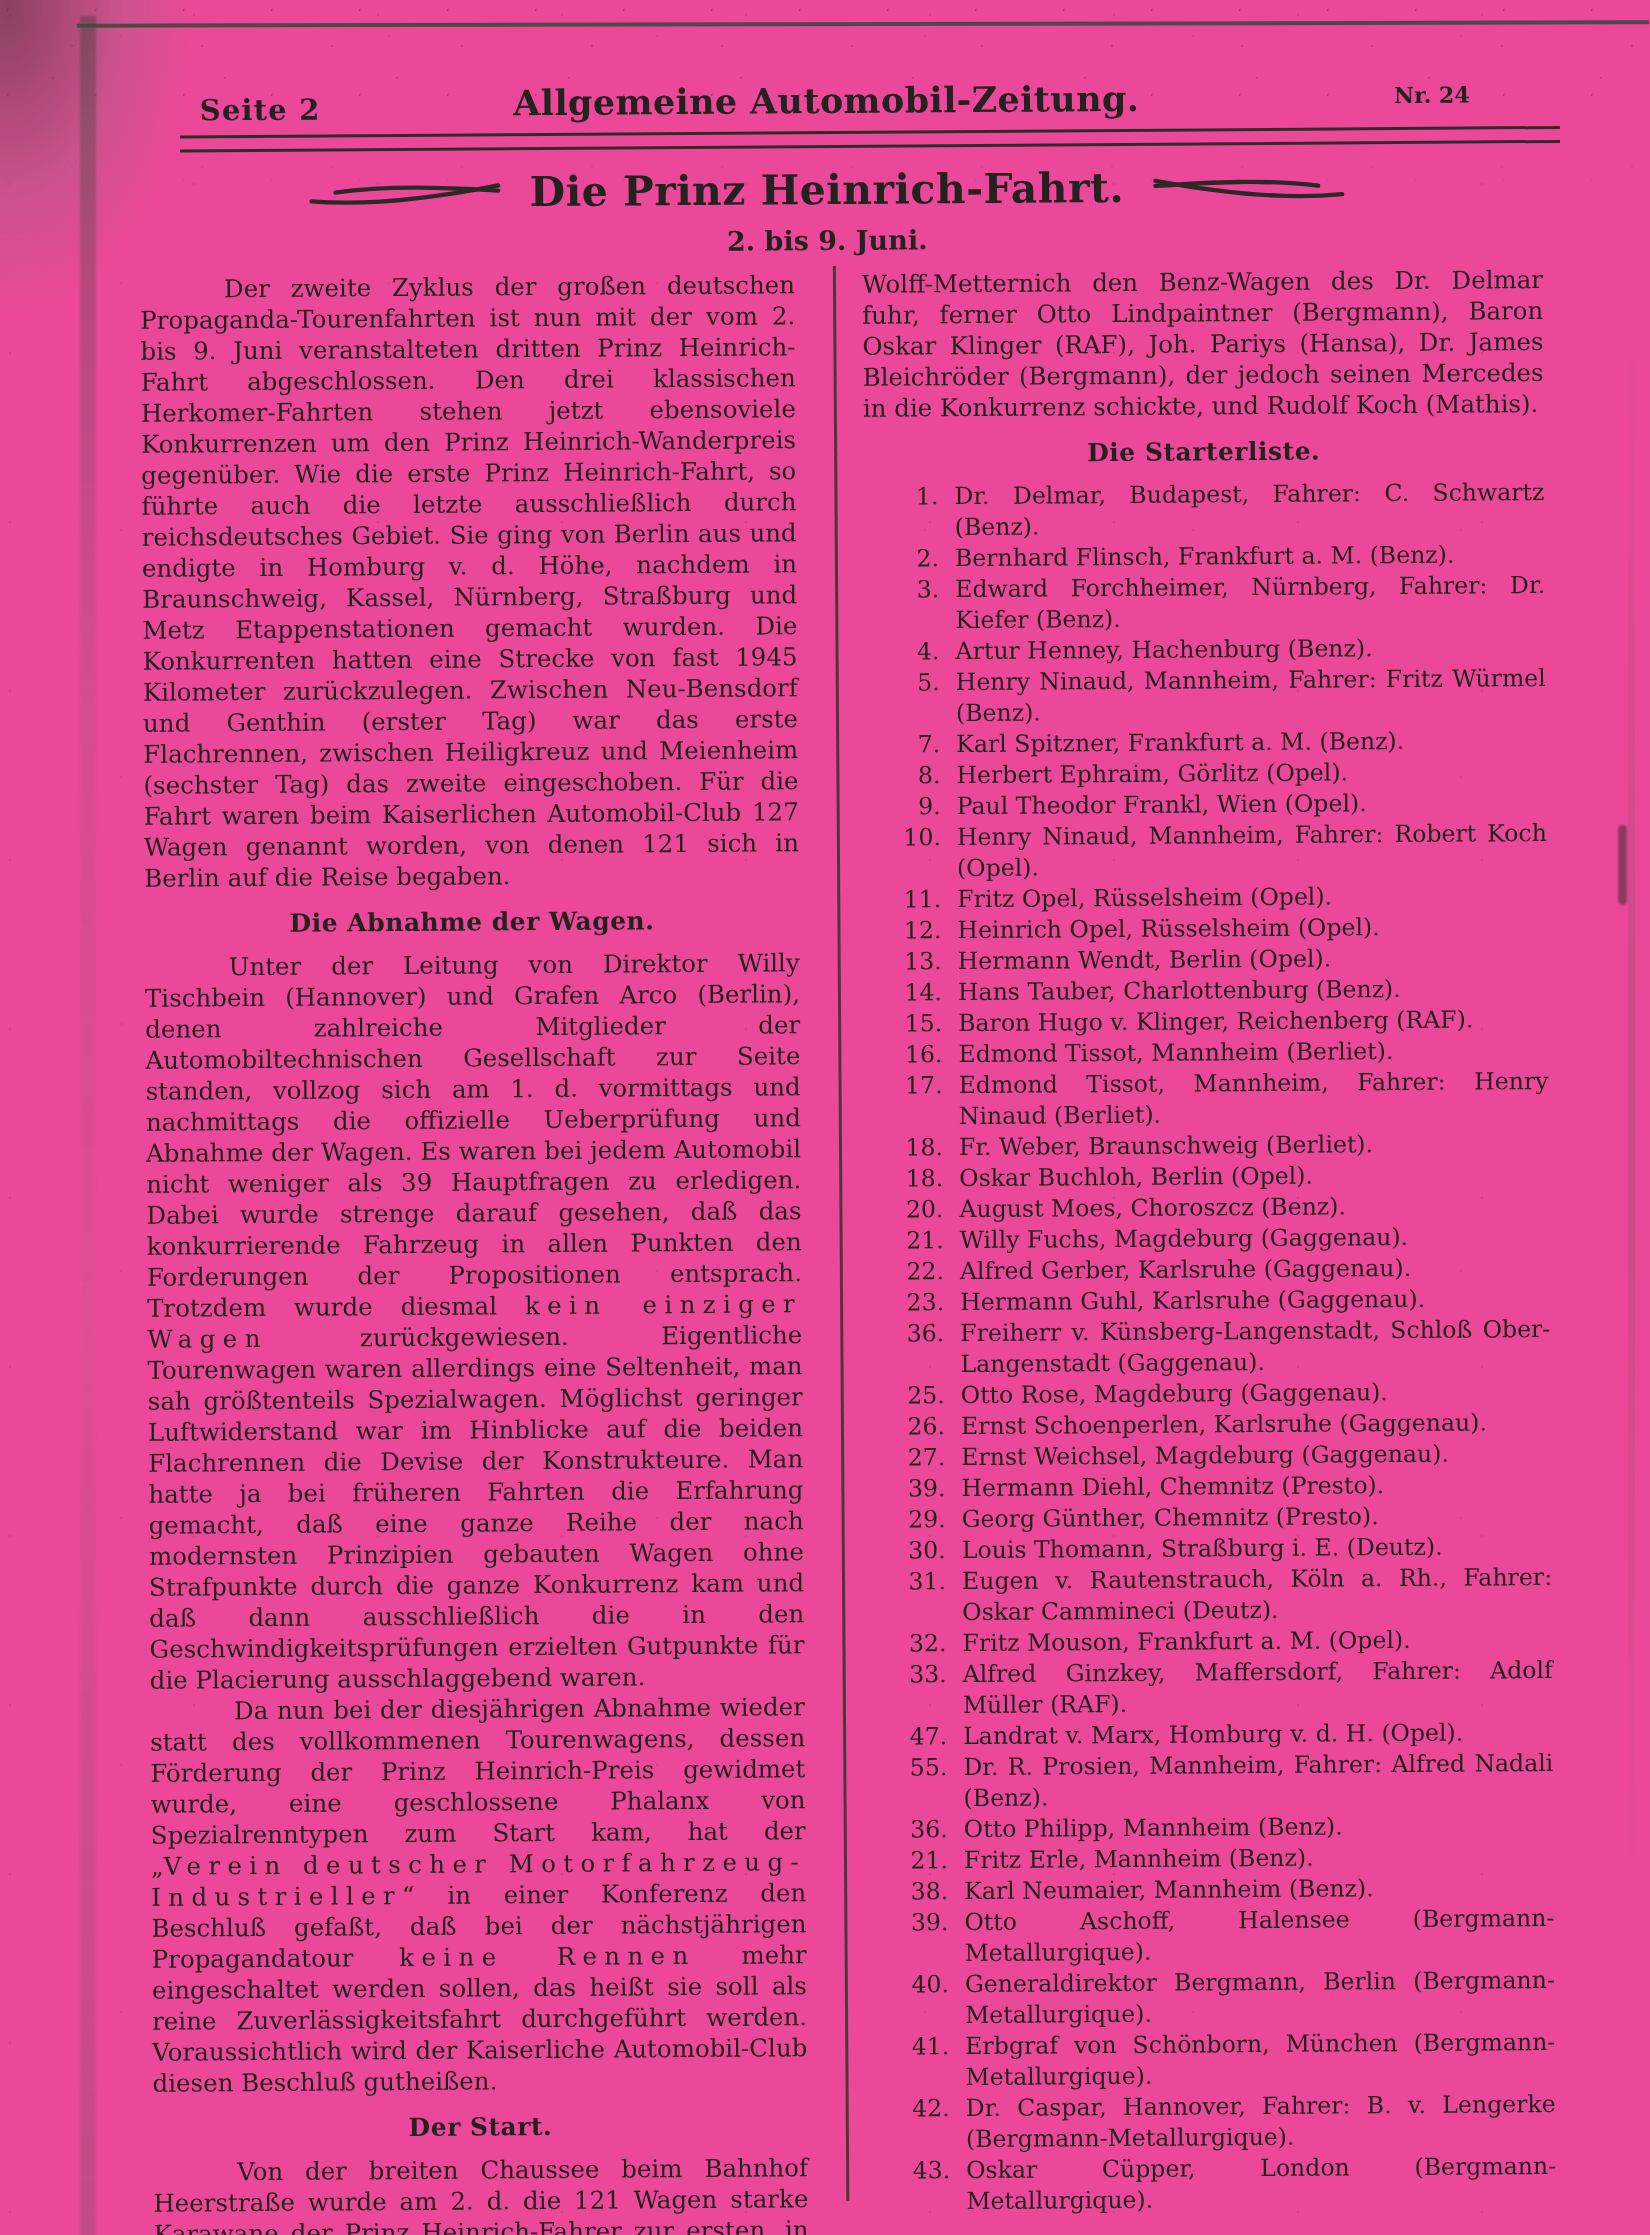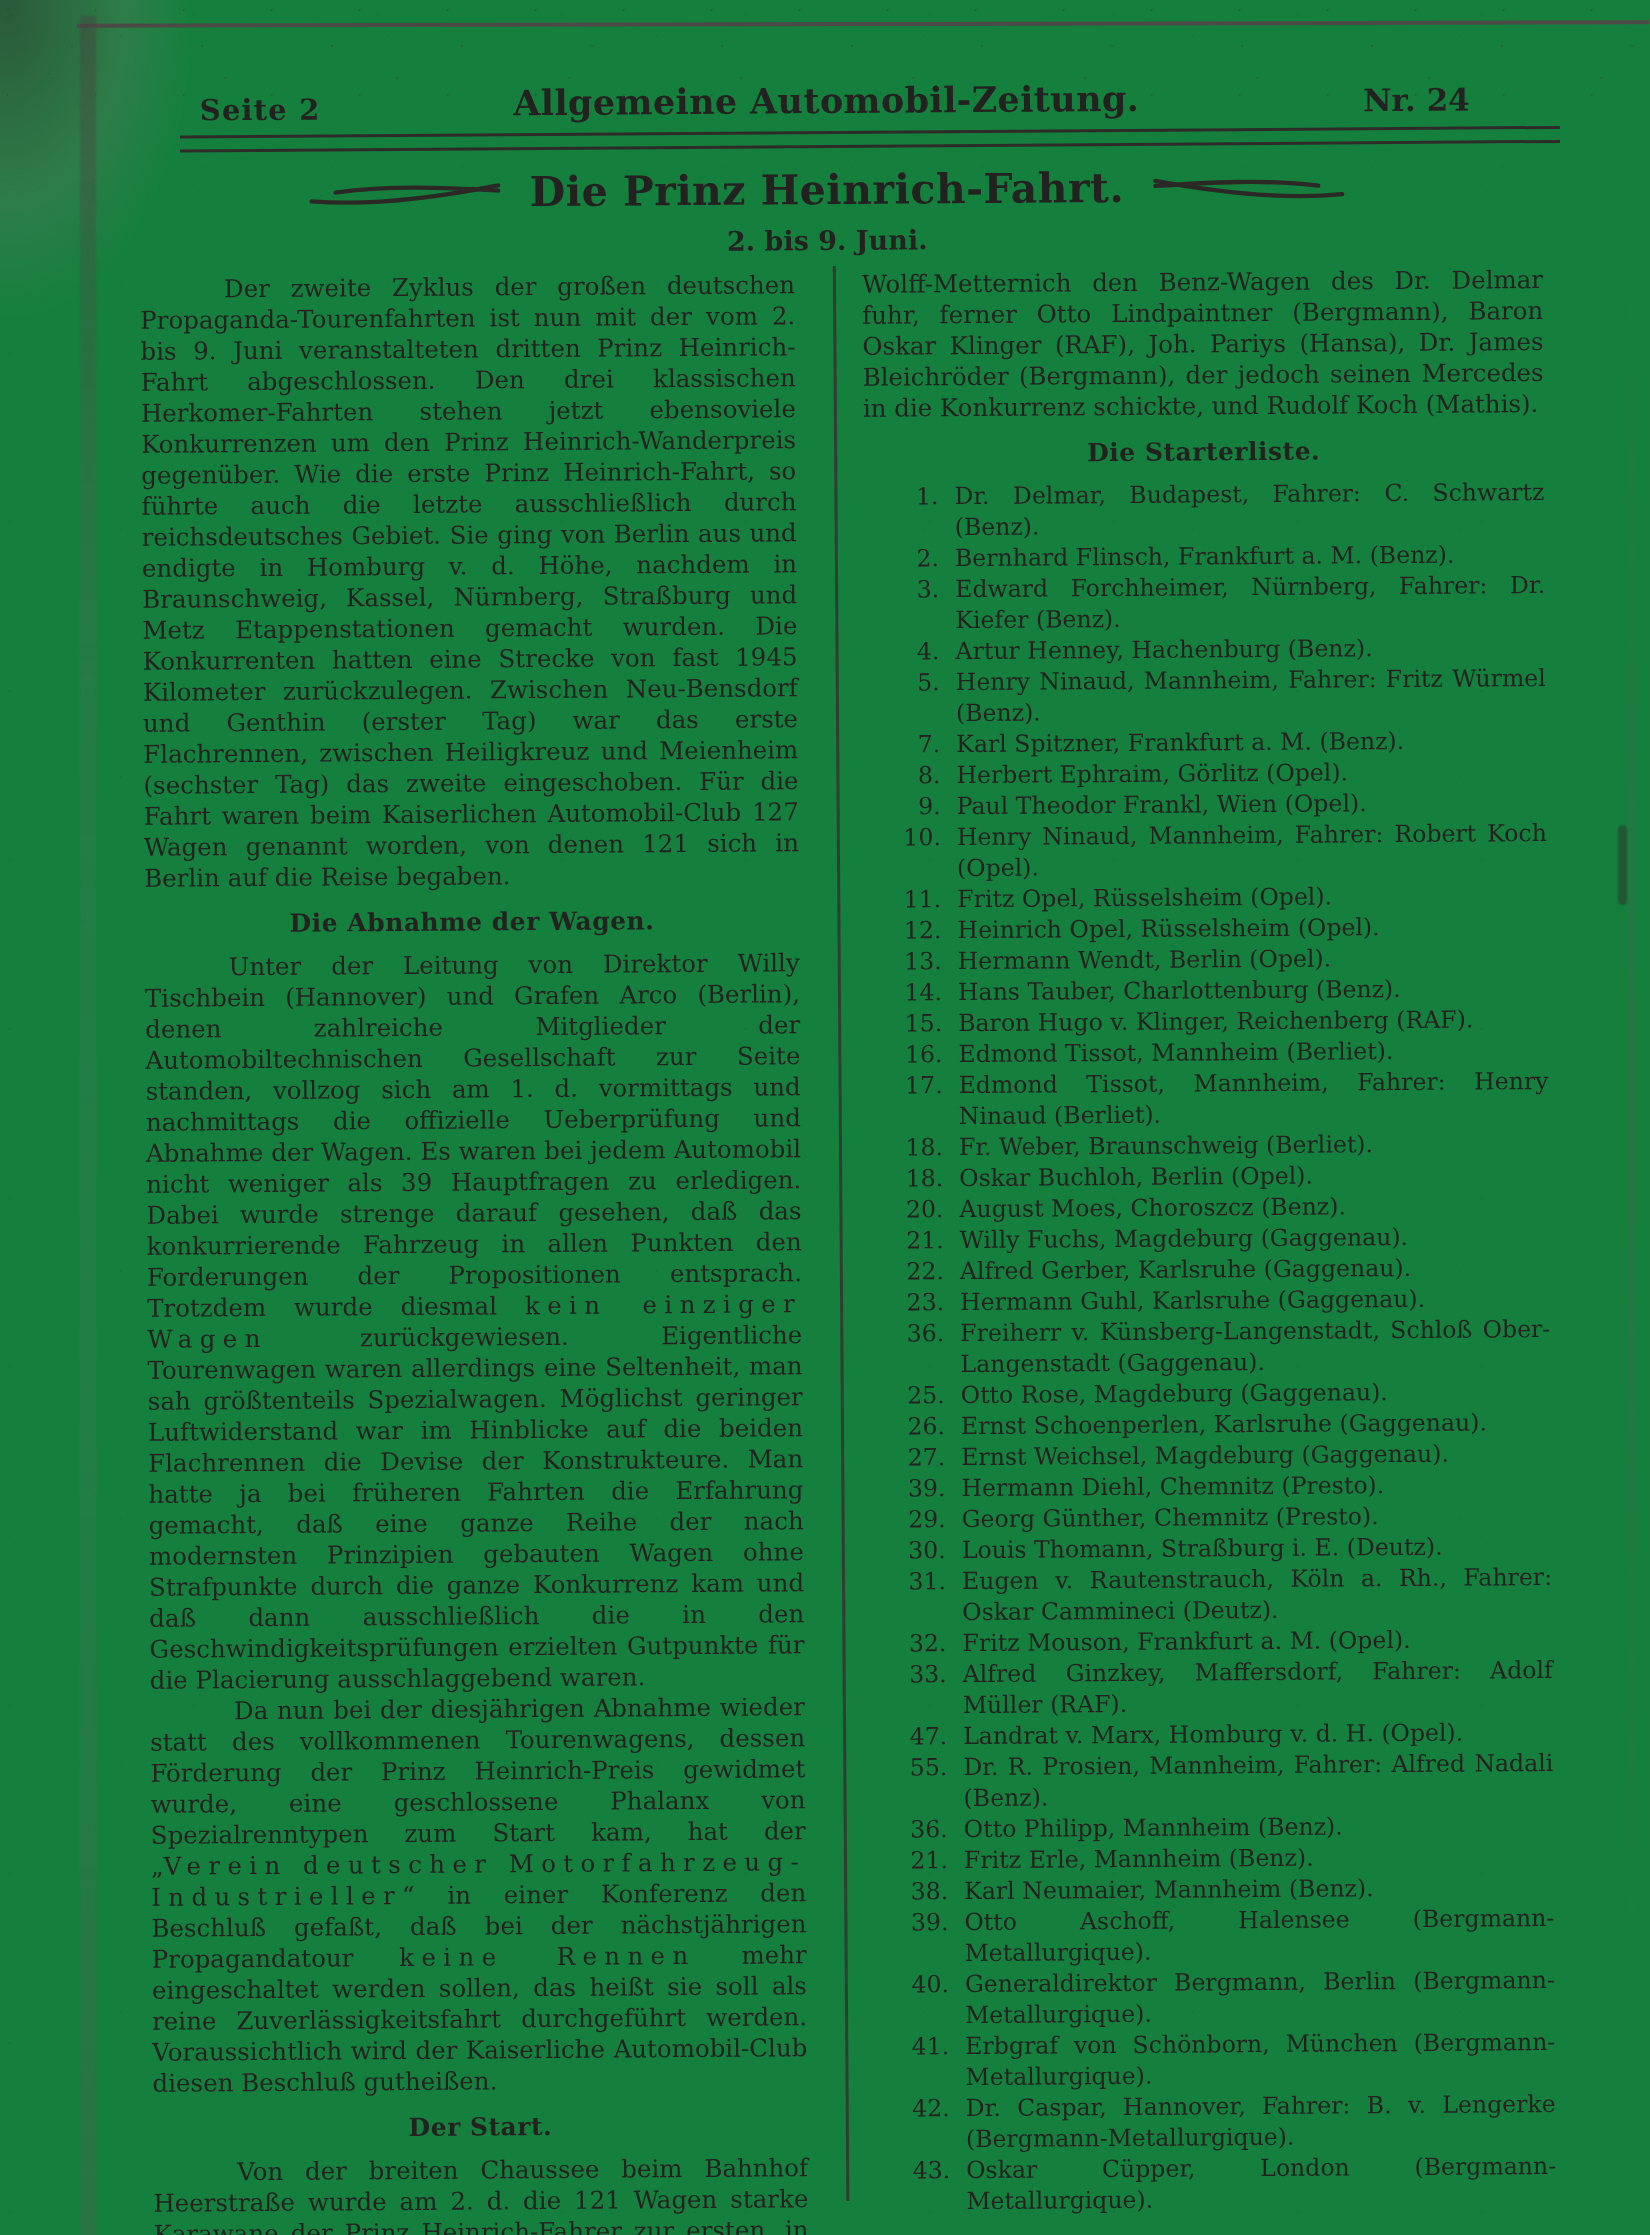--- a/index.html
+++ b/index.html
@@ -1,19 +1,19 @@
 <!DOCTYPE html>
 <html lang="de" style="font-size:14px"><head>
 <meta charset="utf-8">
 <style>
   html,body{margin:0;padding:0;background:#d8d6d0;}
   .page{
     position:relative;
     width:1651px;height:2236px;
-    background:#15803d;
+    background:#ec4899;
     overflow:hidden;
     font-family:"DejaVu Serif","Liberation Serif",serif;
     color:#232220;
   }
   
   .noise{position:absolute;inset:0;pointer-events:none;opacity:.5;
     background-image:
       radial-gradient(circle 1.7px at 9.6px 15px, rgba(50,48,44,.38) 60%, transparent 61%),
       radial-gradient(circle 0.9px at 59px 72px, rgba(50,48,44,.34) 60%, transparent 61%),
       radial-gradient(circle 1.7px at 121px 36px, rgba(50,48,44,.22) 60%, transparent 61%),
@@ -38,21 +38,21 @@
     background:radial-gradient(ellipse at 22% 18%, rgba(60,58,54,.55), rgba(120,116,110,.25) 45%, transparent 72%);}
   .edge-left{position:absolute;left:80px;top:15.7px;width:15.7px;height:2220px;filter:blur(0.9px);
     background:linear-gradient(to bottom, rgba(70,68,64,.45), rgba(110,106,100,.18) 30%, rgba(130,126,120,.12) 60%, rgba(90,88,84,.28));}
   .edge-right{position:absolute;right:15.7px;top:279px;width:7px;height:1659px;
     background:linear-gradient(to bottom, transparent, rgba(90,88,84,.25), transparent);}
   .mark-right{position:absolute;right:24.5px;top:825px;width:8.7px;height:80px;background:rgba(45,43,40,.5);border-radius:4.4px;filter:blur(0.9px);}
   
   .skew{position:absolute;inset:0;transform:rotate(-.4deg);transform-origin:50% 0;}
   .page-label{position:absolute;left:199px;top:89px;font-size:29px;font-weight:600;letter-spacing:.04em;}
   .masthead{position:absolute;left:0;right:0;top:80px;text-align:center;font-size:35px;font-weight:700;letter-spacing:.01em;}
-  .issue-label{position:absolute;right:182px;top:86px;font-size:31px;font-weight:600;}
+  .issue-label{position:absolute;right:182px;top:86px;font-size:22px;font-weight:600;}
   .header-rule{position:absolute;left:179px;top:131px;width:1380px;height:11.4px;
     border-top:3.5px solid #2e2c29;border-bottom:3.5px solid #2e2c29;}
   .title-row{position:absolute;left:0;right:0;top:166px;display:flex;justify-content:center;align-items:center;gap:26px;}
   .title{margin:0;font-size:41px;font-weight:700;letter-spacing:.01em;}
   .flourish{width:197px;height:30px;stroke:#2b2926;stroke-width:5;fill:none;stroke-linecap:round;}
   .subtitle{position:absolute;left:0;right:0;top:225px;text-align:center;font-size:27px;font-weight:700;}
   .col-rule{position:absolute;left:831px;top:266px;width:2.6px;height:1935px;background:#35332f;opacity:.85;}
   .col{position:absolute;top:269px;font-size:24.5px;line-height:31px;}
   .col.left{left:138px;width:655px;}
   .col.right{left:860px;width:681px;}

